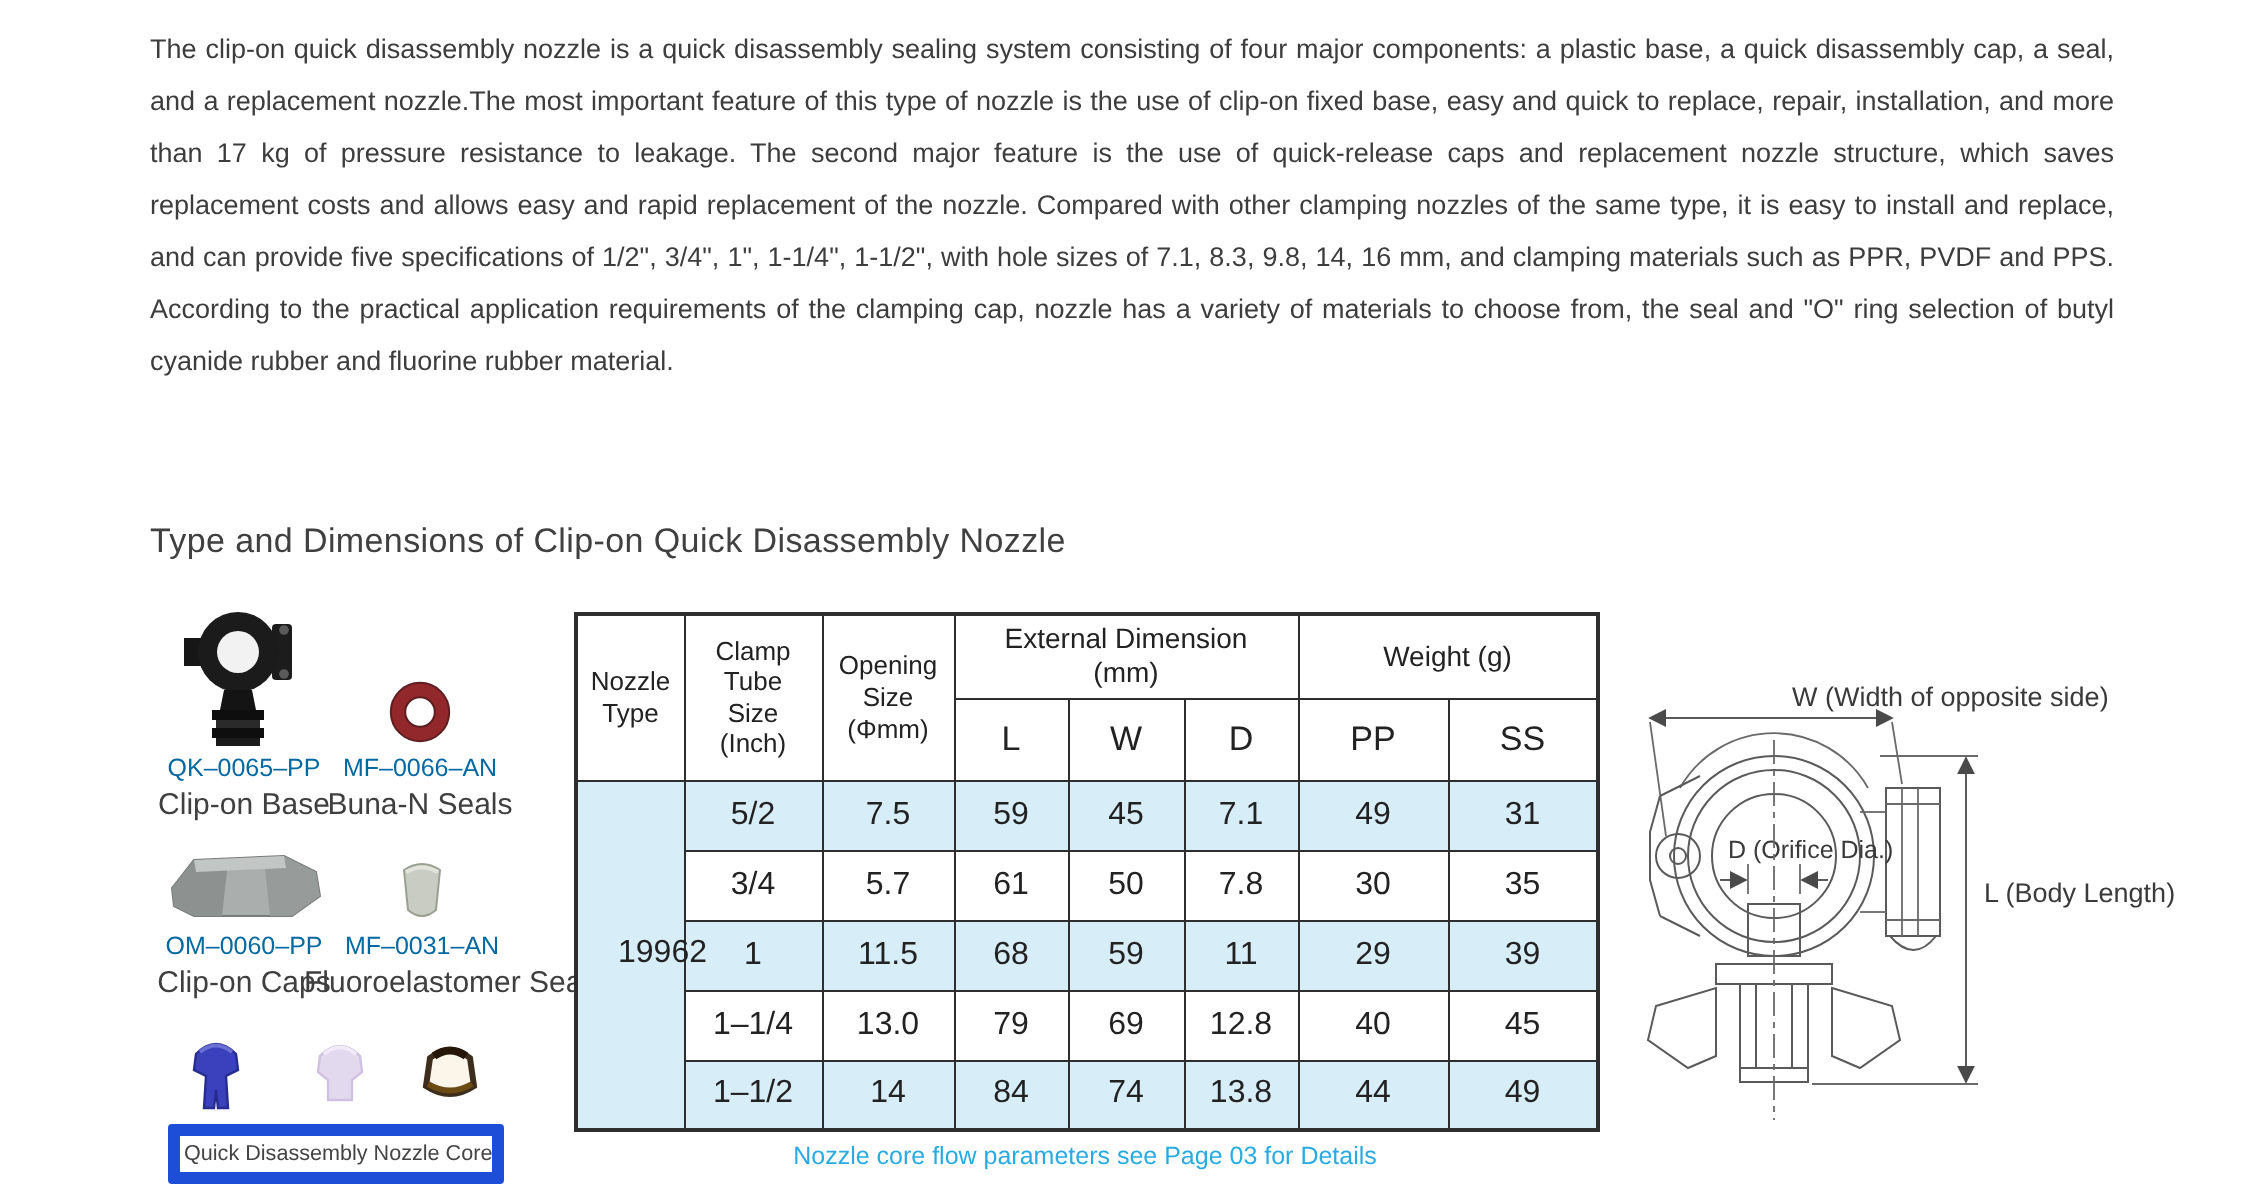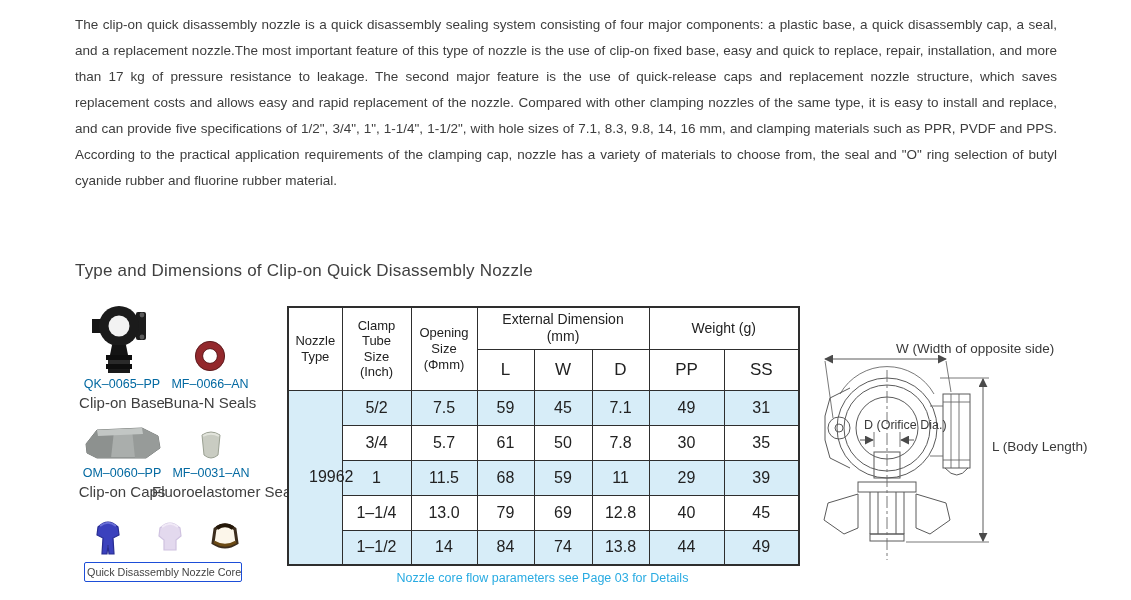--- a/index.html
+++ b/index.html
@@ -18,21 +18,21 @@
   
   #sectionTitle{left:75px;top:261px;font-size:17px;font-weight:normal;color:#404040;letter-spacing:.2px;}
 
   
   .product{position:absolute;text-align:center;}
   .product .img{display:flex;align-items:flex-end;justify-content:center;}
   .pcode{font-size:12.5px;color:#0369a1;margin-top:4px;white-space:nowrap;}
   .pname{font-size:15px;color:#3f3f3f;margin-top:3px;white-space:nowrap;}
   .core-item{position:absolute;text-align:center;width:52px;}
   .core-item .lbl{font-size:12px;color:#333;margin-top:2px;}
-  #coreCaption{left:84px;top:562px;width:152px;border:1px solid #1d4ed8;border-radius:2px;
+  #coreCaption{left:84px;top:562px;width:152px;border:6px solid #1d4ed8;border-radius:2px;
     font-size:10.8px;color:#444;text-align:center;padding:3px 2px;background:#fff;white-space:nowrap;}
 
   
   #specTable{left:287px;top:306px;}
   table{border-collapse:collapse;table-layout:fixed;width:511px;border:2px solid #2e2e2e;background:#fff;}
   th,td{border:1px solid #2e2e2e;text-align:center;vertical-align:middle;padding:0;font-weight:normal;color:#222;}
   tr.hrow1{height:42px;}
   tr.hrow2{height:41px;}
   tr.brow{height:35px;}
   .hdr{font-size:13px;line-height:1.2;white-space:pre-line;}

